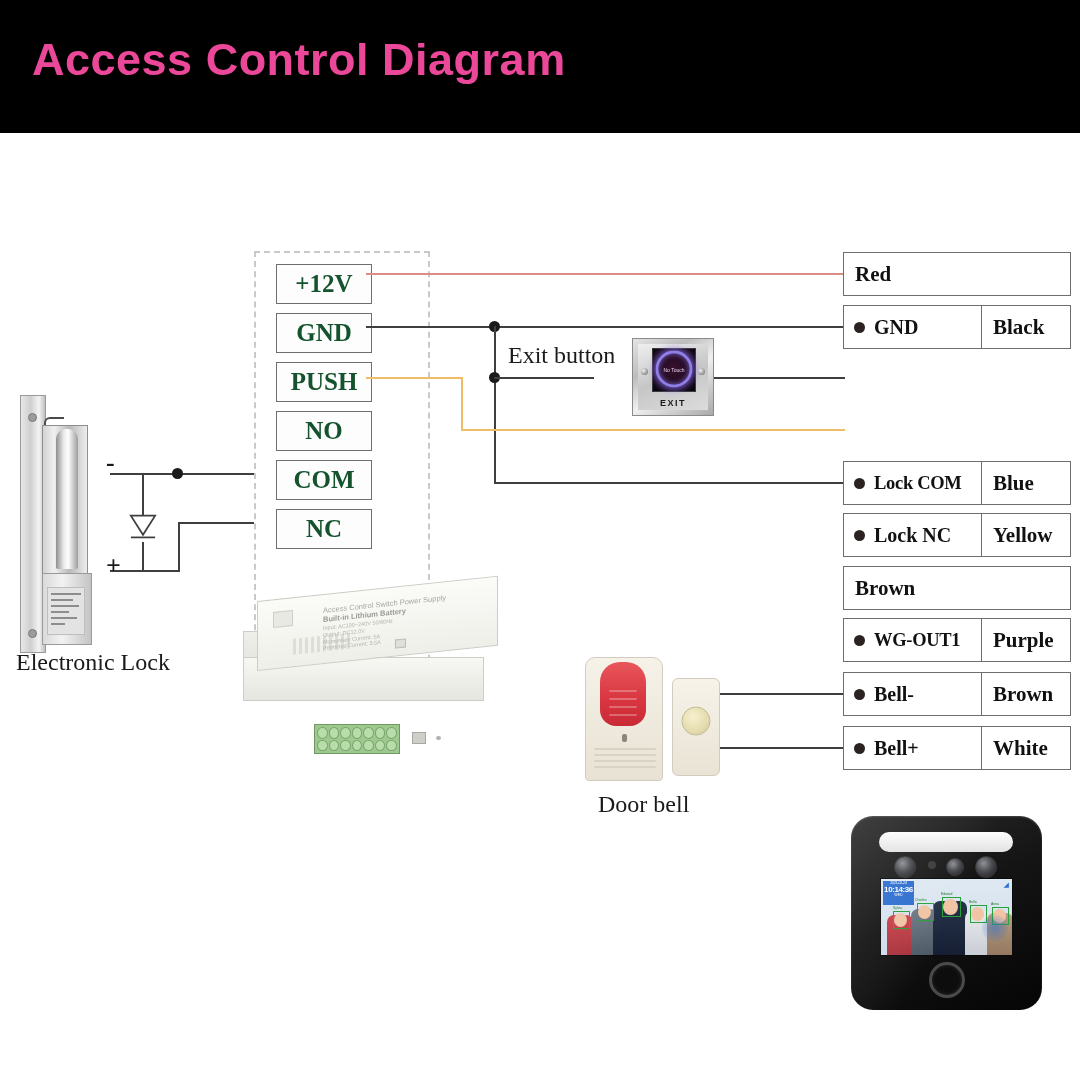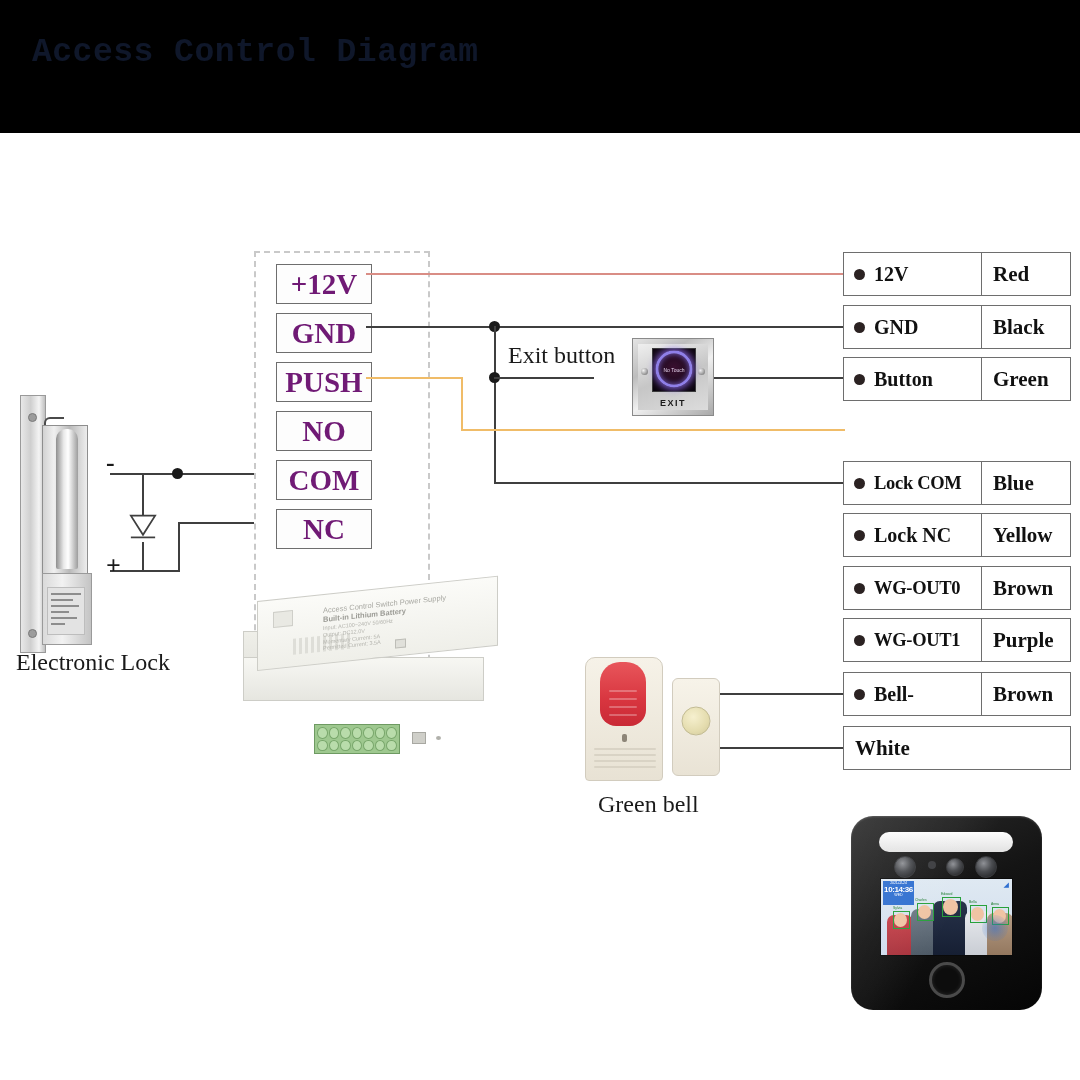--- a/index.html
+++ b/index.html
@@ -19,25 +19,25 @@
   
   .header-band {
     position: absolute;
     left: 0; top: 0;
     width: 1080px; height: 133px;
     background: #000000;
   }
   .header-title {
     position: absolute;
     left: 32px; top: 34px;
-    font-family: Liberation Mono, monospace;
+    font-family: Liberation Sans, sans-serif;
     font-weight: bold;
-    font-size: 33px;
+    font-size: 45px;
     letter-spacing: 0.5px;
-    color: #0f172a;
+    color: #ec4899;
     white-space: nowrap;
   }
 
   
   .canvas {
     position: absolute;
     left: 0; top: 133px;
     width: 1080px; height: 947px;
     background: #ffffff;
   }
@@ -68,23 +68,23 @@
   }
   .terminal {
     position: absolute;
     left: 20px;
     width: 96px; height: 40px;
     border: 1.5px solid #6e6e6e;
     background: #fdfdfd;
     display: flex;
     align-items: center;
     justify-content: center;
-    font-size: 29px;
+    font-size: 25px;
     font-weight: bold;
-    color: #701a75;
+    color: #14532d;
     box-sizing: border-box;
   }
 
   
   .wire-row {
     position: absolute;
     left: 843px;
     width: 228px; height: 44px;
     border: 1.5px solid #6e6e6e;
     box-sizing: border-box;
@@ -674,82 +674,71 @@
     <div class="bell-grille">
       <i style="top:2px;"></i>
         <i style="top:8px;"></i>
         <i style="top:14px;"></i>
         <i style="top:20px;"></i>
     </div>
   </div>
   <div class="bell-push">
     <div class="bell-push-btn"></div>
   </div>
-  <div class="caption" style="left:598px; top:658px;">Green bell</div>
+  <div class="caption" style="left:598px; top:658px;">Door bell</div>
 
   <div class="wire-h" style="left:720px; top:560px; width:125px;"></div>
   <div class="wire-h" style="left:720px; top:614px; width:125px;"></div>
 
   <div class="wire-row" style="top:119px;">
-    <div class="sig">
-        <span class="dot"></span>
-        <span>12V</span>
-      </div>
     <div class="col">Red</div>
   </div>
   <div class="wire-row" style="top:172px;">
     <div class="sig">
         <span class="dot"></span>
         <span>GND</span>
       </div>
     <div class="col">Black</div>
   </div>
-  <div class="wire-row" style="top:224px;">
-    <div class="sig">
-        <span class="dot"></span>
-        <span>Button</span>
-      </div>
-    <div class="col">Green</div>
-  </div>
   <div class="wire-row narrow-sig" style="top:328px;">
     <div class="sig">
         <span class="dot"></span>
         <span>Lock COM</span>
       </div>
     <div class="col">Blue</div>
   </div>
   <div class="wire-row" style="top:380px;">
     <div class="sig">
         <span class="dot"></span>
         <span>Lock NC</span>
       </div>
     <div class="col">Yellow</div>
   </div>
   <div class="wire-row narrow-sig" style="top:433px;">
-    <div class="sig">
-        <span class="dot"></span>
-        <span>WG-OUT0</span>
-      </div>
     <div class="col">Brown</div>
   </div>
   <div class="wire-row narrow-sig" style="top:485px;">
     <div class="sig">
         <span class="dot"></span>
         <span>WG-OUT1</span>
       </div>
     <div class="col">Purple</div>
   </div>
   <div class="wire-row" style="top:539px;">
     <div class="sig">
         <span class="dot"></span>
         <span>Bell-</span>
       </div>
     <div class="col">Brown</div>
   </div>
   <div class="wire-row" style="top:593px;">
+    <div class="sig">
+        <span class="dot"></span>
+        <span>Bell+</span>
+      </div>
     <div class="col">White</div>
   </div>
 
   <div class="face-terminal">
     <div class="ft-bar"></div>
     <div class="ft-lens" style="left:43px; width:20px; height:20px;"></div>
     <div class="ft-dot" style="left:77px;"></div>
     <div class="ft-lens" style="left:95px; width:16px; height:16px; top:42px;"></div>
     <div class="ft-lens" style="left:124px; width:20px; height:20px;"></div>
 

